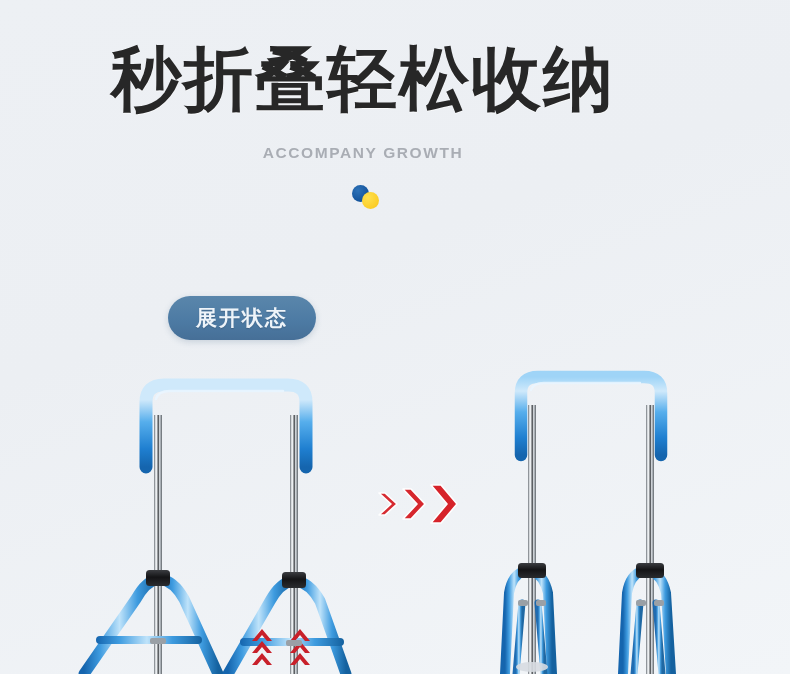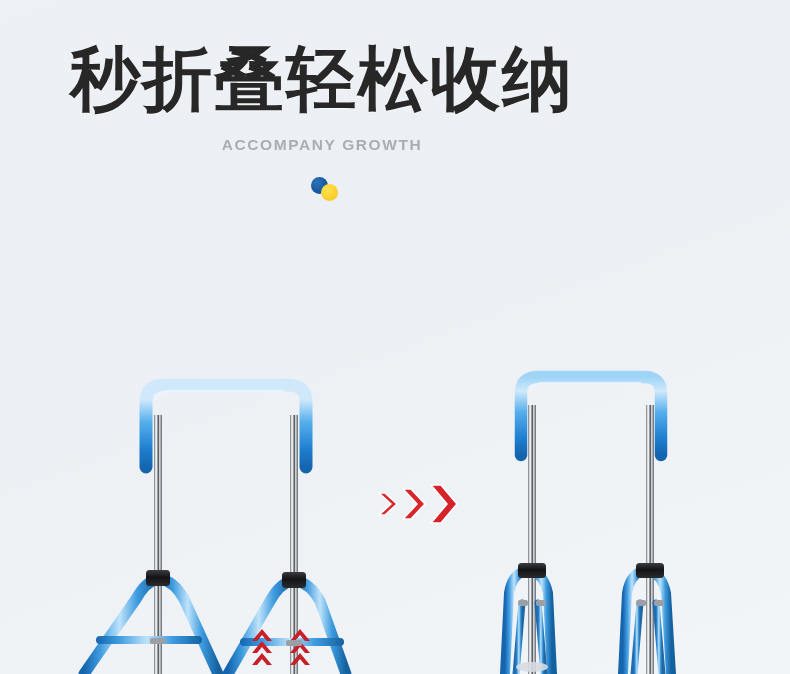--- a/index.html
+++ b/index.html
@@ -21,34 +21,35 @@
     background: linear-gradient(160deg, #edf0f4 0%, #eceff3 40%, #f2f5f8 100%);
     overflow: hidden;
   }
 
   
   .header {
     position: absolute;
     top: 0; left: 0;
     width: 644px;
     text-align: center;
+    padding-left: 41px;
   }
   .title {
     margin: 0;
     padding-top: 44px;
     font-size: 70px;
     line-height: 1.0;
     font-weight: 700;
     letter-spacing: 2px;
     color: #272727;
     font-family: "DejaVu Sans", "Liberation Sans", sans-serif;
     text-shadow: 0 1px 0 rgba(255,255,255,0.6);
   }
   .subtitle {
-    margin: 0;
+    margin: 8px;
     padding-top: 22px;
     font-size: 15.5px;
     font-weight: 700;
     letter-spacing: 1.6px;
     color: #a9adb4;
     font-family: "Liberation Sans", sans-serif;
   }
   .dots {
     position: relative;
     width: 60px;
@@ -129,20 +130,21 @@
 
   <div class="header">
     <h1 class="title">秒折叠轻松收纳</h1>
     <div class="subtitle">ACCOMPANY GROWTH</div>
     <div class="dots">
       <span class="dot dot-blue"></span>
       <span class="dot dot-yellow"></span>
     </div>
   </div>
 
+  <div class="badge badge-left">展开状态</div>
 
   <div class="arrows">
     <svg class="chev" width="84" height="48" viewBox="0 0 84 48">
       <g fill="#d6232a" stroke="#ffffff" stroke-width="1.6" stroke-linejoin="round">
         <path d="M2,13 L8,13 L20,24 L8,35 L2,35 L14,24 Z" opacity="0.96"></path>
         <path d="M26,9 L34,9 L48,24 L34,39 L26,39 L40,24 Z" opacity="0.98"></path>
         <path d="M54,5 L64,5 L80,24 L64,43 L54,43 L70,24 Z"></path>
       </g>
     </svg>
   </div>

